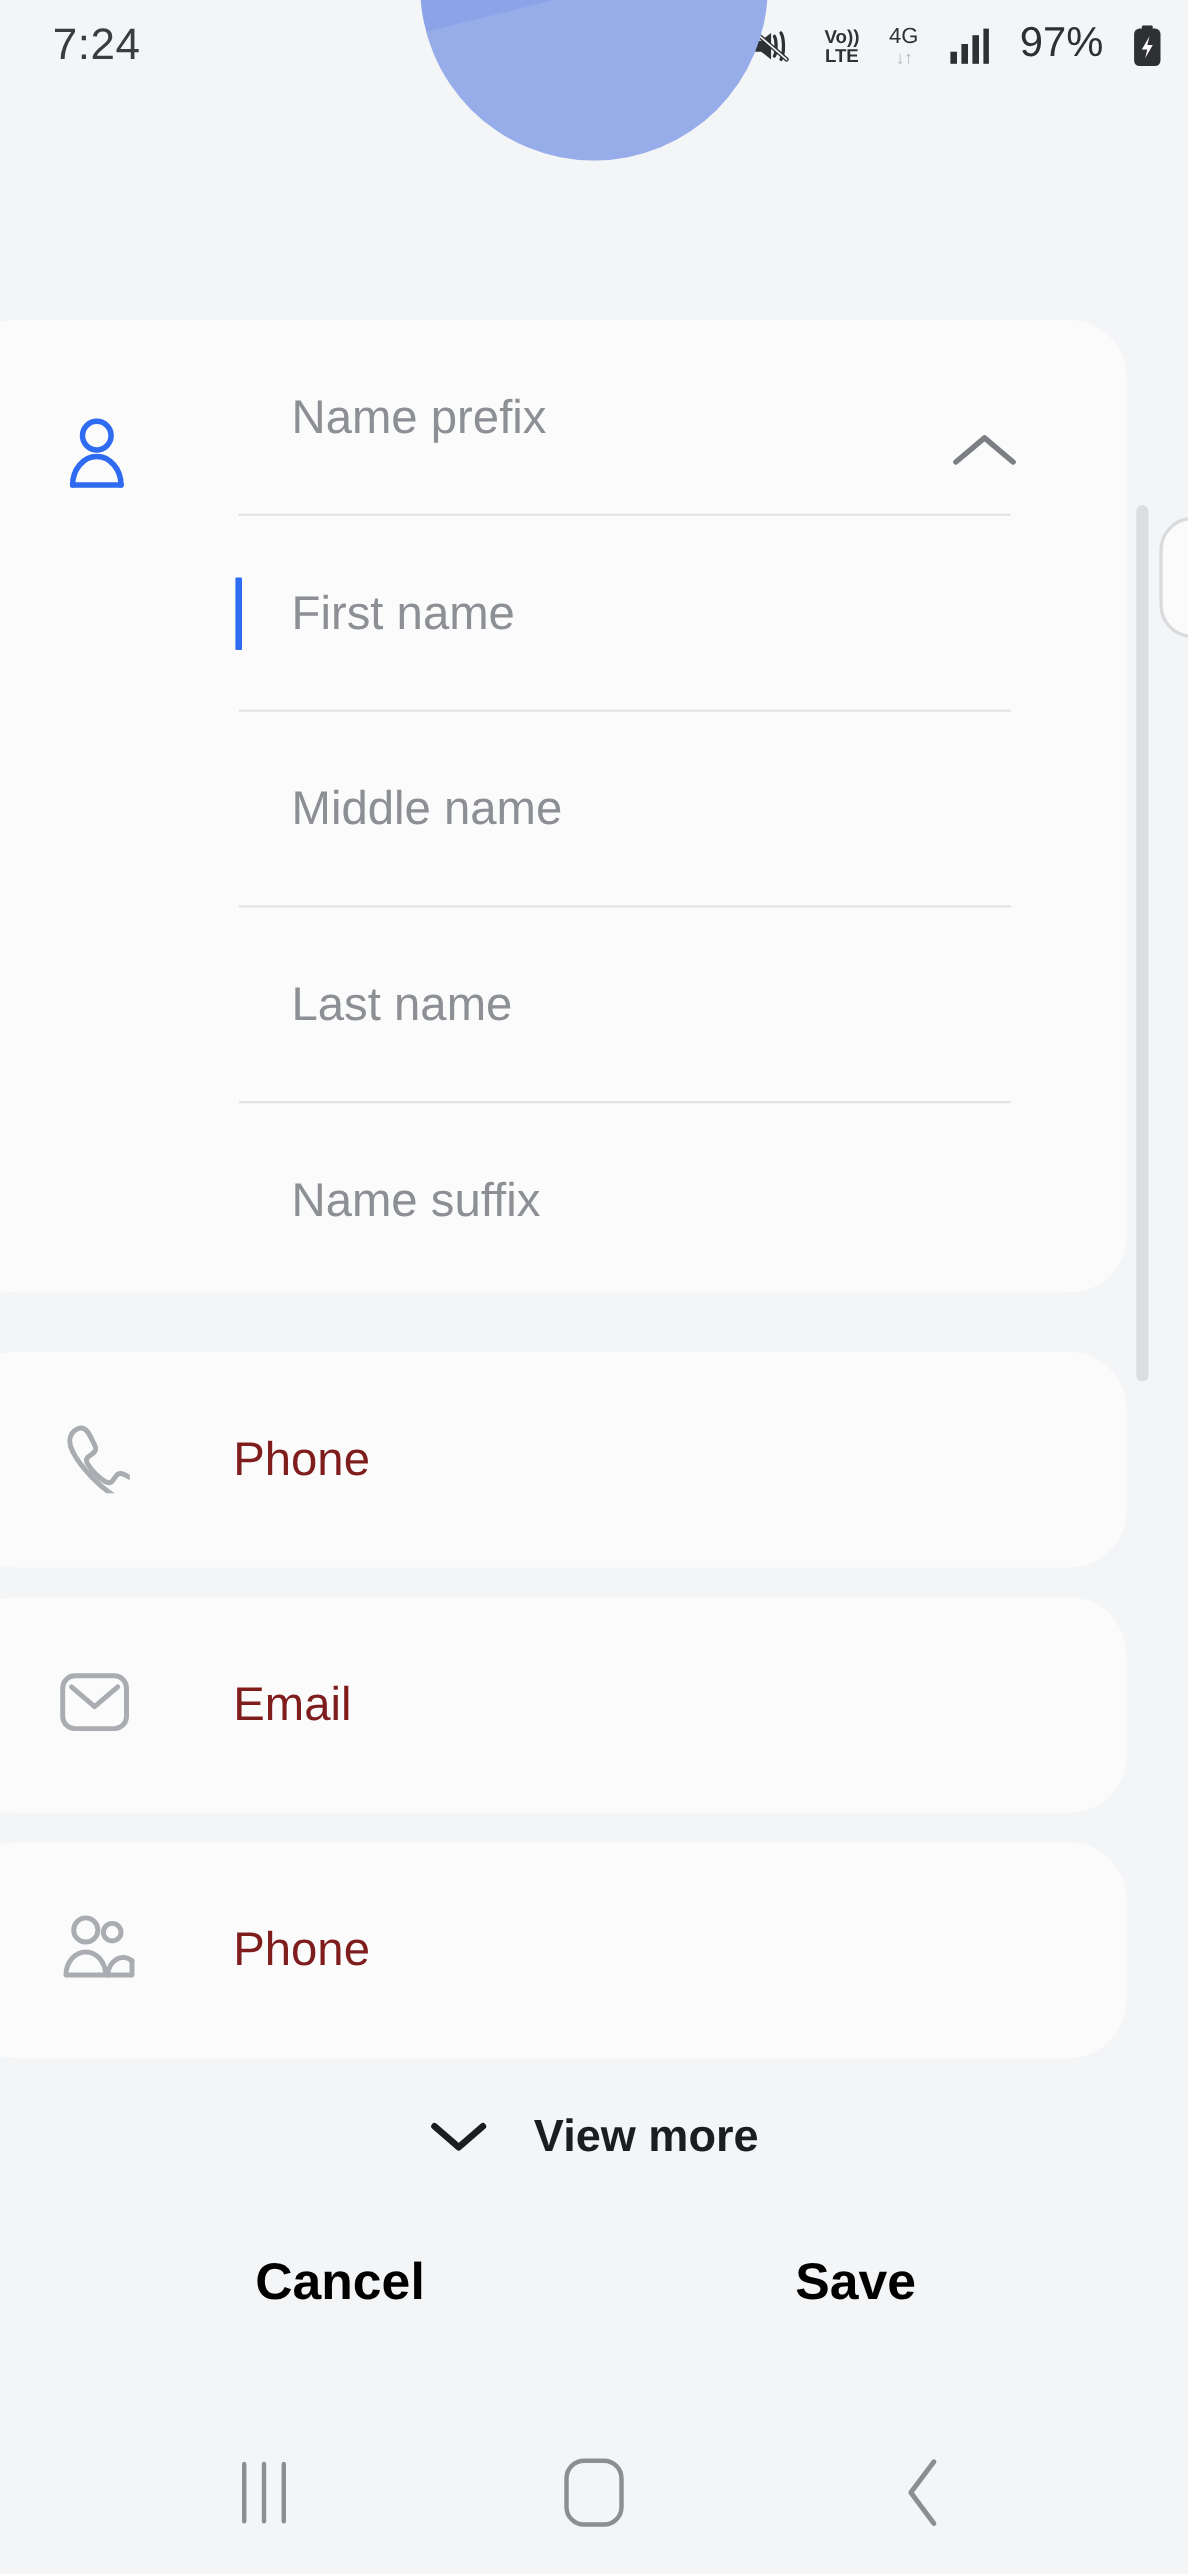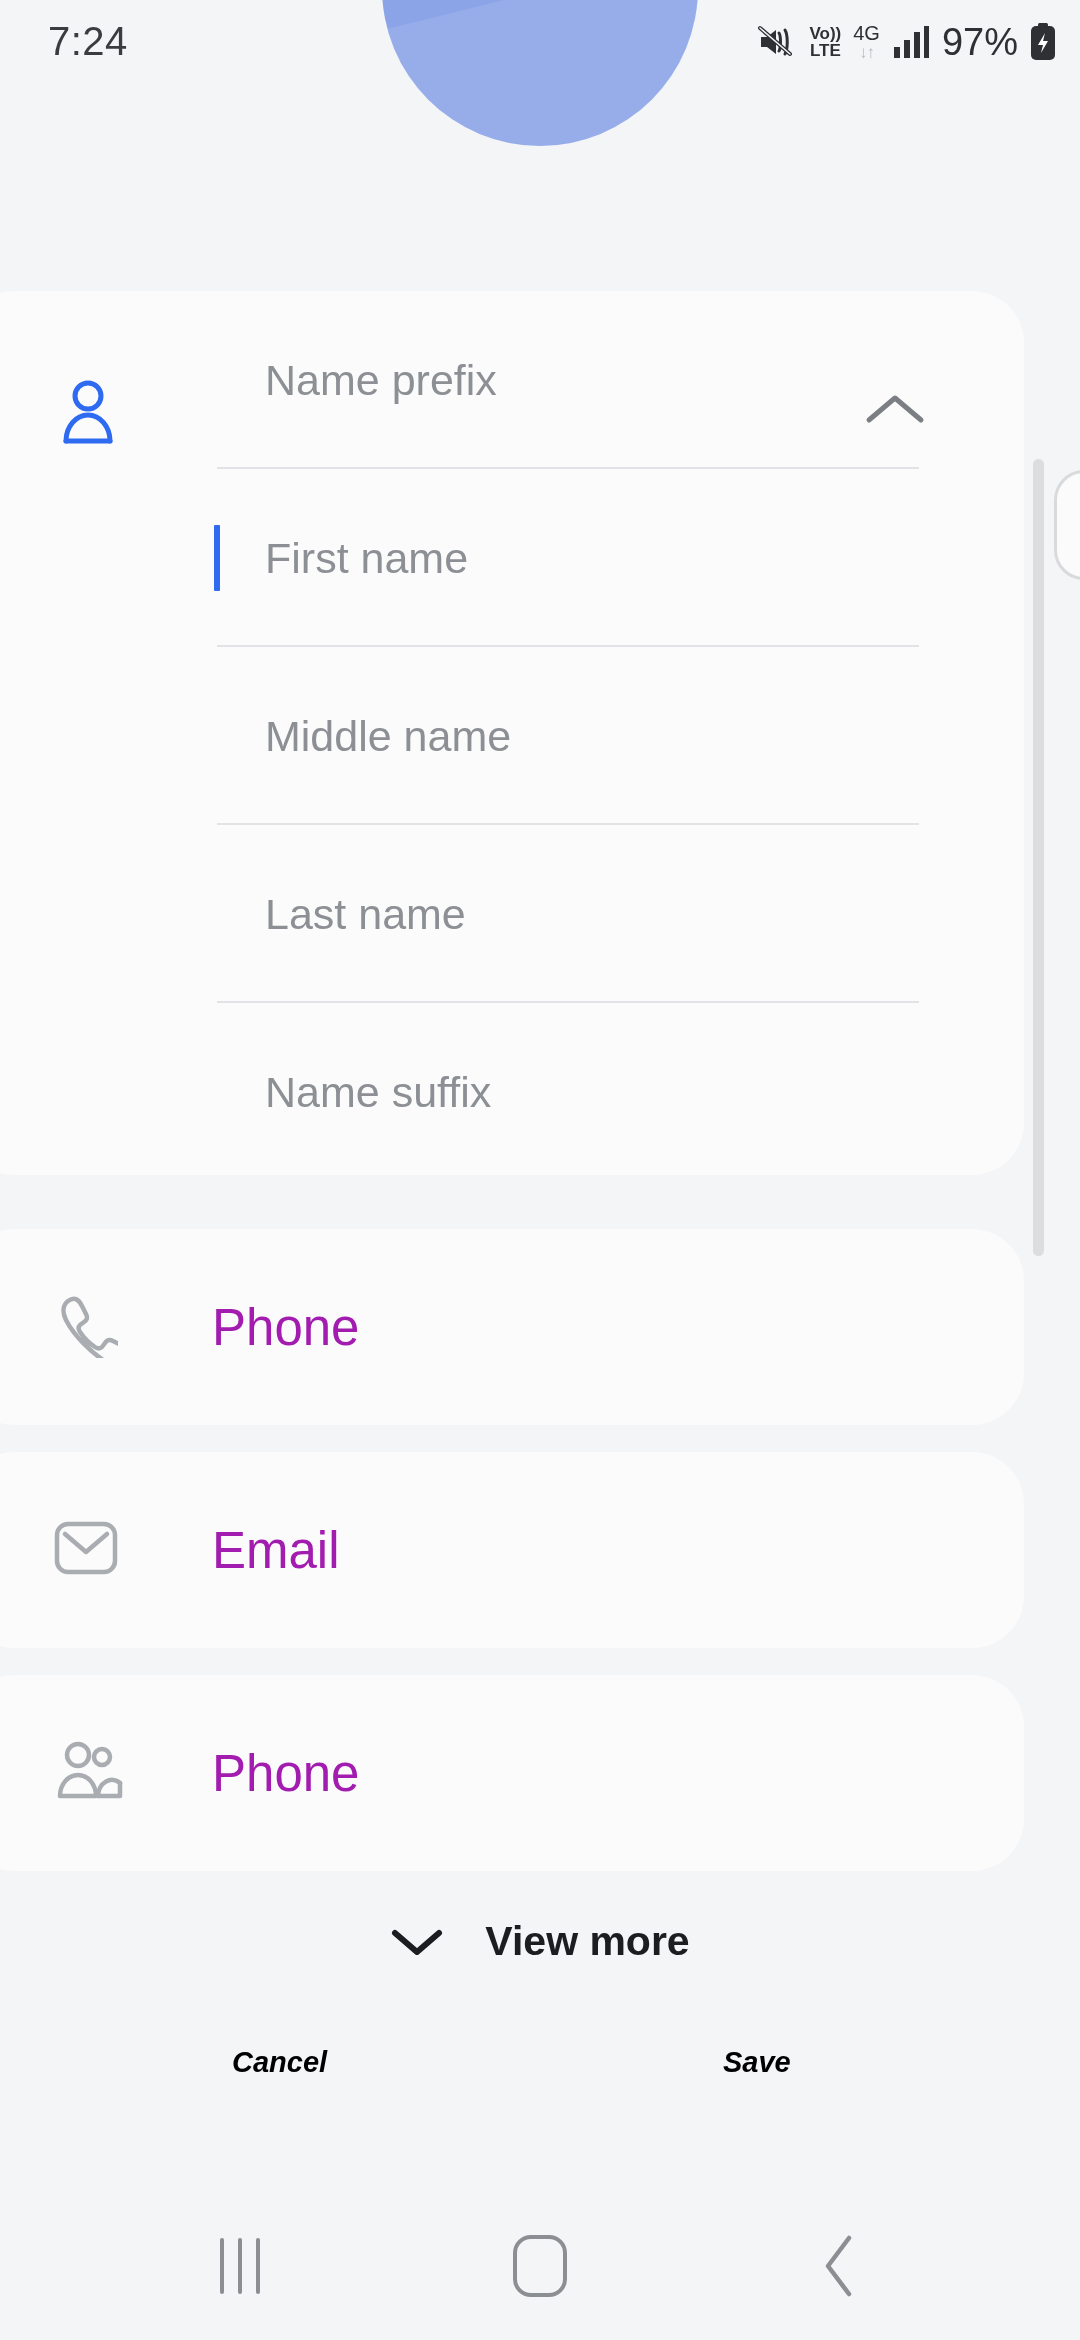--- a/index.html
+++ b/index.html
@@ -12,21 +12,21 @@
   #screen { position:relative; width:1080px; height:2340px; background:#f4f5f7; overflow:hidden; }
 
   
   .statusbar { position:absolute; top:0; left:0; width:1080px; height:84px; }
   .sb-time {
     position:absolute; left:48px; top:19px;
     font-size:40px; color:#3a3c3f; letter-spacing:0.5px;
   }
   .sb-right {
     position:absolute; right:24px; top:18px;
-    display:flex; align-items:center; gap:12px; height:48px;
+    display:flex; gap:27px; height:48px;
   }
   .sb-icon { display:flex; align-items:center; }
   .volte-stack {
     display:flex; flex-direction:column; align-items:center; justify-content:center;
     font-size:17px; font-weight:bold; color:#2e3033; line-height:1.0;
   }
   .g4-stack {
     display:flex; flex-direction:column; align-items:center; justify-content:center;
     font-size:20px; font-weight:normal; color:#2e3033; line-height:1.0;
   }
@@ -77,36 +77,35 @@
 
   .person-icon { position:absolute; left:95px; top:88px; }
   .collapse-btn { position:absolute; right:90px; top:80px; width:78px; height:78px;
     display:flex; align-items:center; justify-content:center; }
 
   
   .simple-row { position:relative; width:100%; height:100%; }
   .simple-row .r-icon { position:absolute; left:92px; top:50%; transform:translateY(-50%); }
   .simple-row .r-label {
     position:absolute; left:250px; top:50%; transform:translateY(-50%);
-    font-size:51px; color:#a21caf;
+    font-size:43px; color:#7f1d1d;
   }
 
   
   .view-more {
     position:absolute; left:0; right:0; top:1918px;
     display:flex; align-items:center; justify-content:center; gap:41px;font-weight:bold;
   }
   .view-more span { font-size:41px; color:#1c1d20; }
 
   
   .actions { position:absolute; left:0; right:0; top:2046px; height:80px; }
   .btn {
-    position:absolute; top:0; font-size:29px; font-weight:bold; color:#000;
+    position:absolute; top:0; font-size:47px; font-weight:bold; color:#000;
     white-space:nowrap;
-    font-style:italic;
   }
   #btn-cancel { left:232px; }
   #btn-save  { left:723px; }
 
   
   .scrollbar {
     position:absolute; left:1033px; top:459px;
     width:11px; height:797px; background:#dcdddf; border-radius:6px;
   }
   .side-panel {

